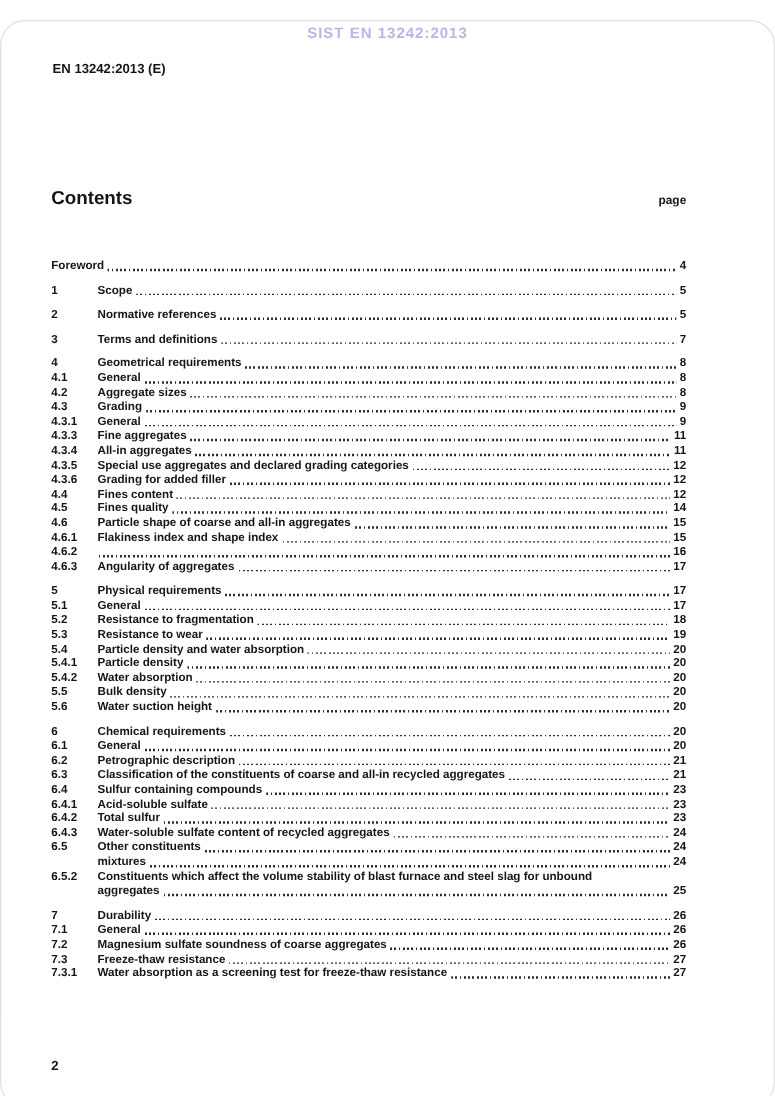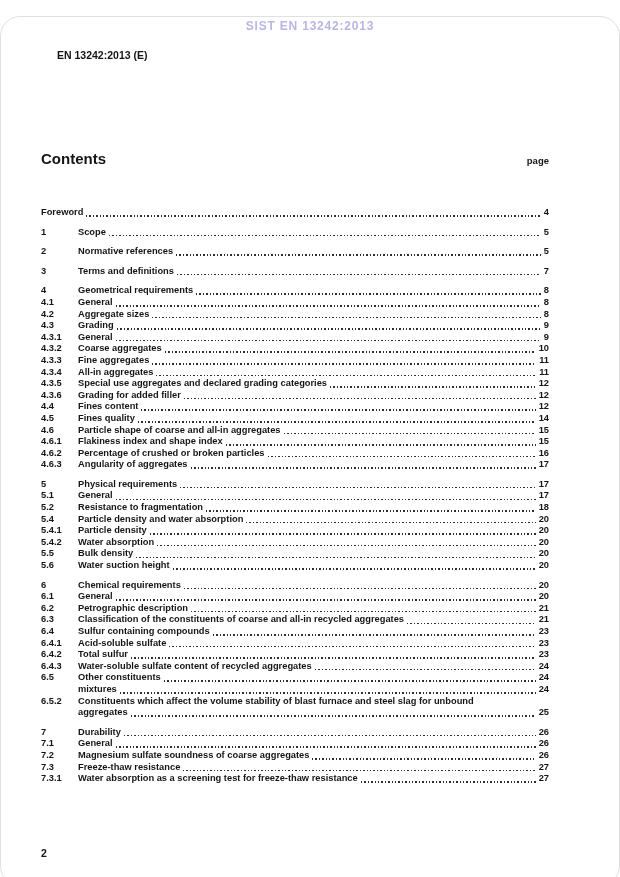--- a/index.html
+++ b/index.html
@@ -27,21 +27,21 @@
     left: 0;
     right: 0;
     text-align: center;
     font-size: 12px;
     letter-spacing: 0.8px;
     color: #b8b6e6;
   }
   .doc-ref {
     position: absolute;
     top: 32px;
-    left: 56px;
+    left: 41px;
     font-size: 10.5px;
   }
   .contents-row {
     position: absolute;
     top: 133px;
     left: 40px;
     width: 508px;
     display: flex;
     justify-content: space-between;
     align-items: baseline;
@@ -164,26 +164,20 @@
     <span class="leader"></span>
     <span class="pageno">9</span>
   </div>
       <div class="toc-row">
     <span class="num">4.3.1</span>
     <span class="title">General</span>
     <span class="leader"></span>
     <span class="pageno">9</span>
   </div>
       <div class="toc-row">
-    <span class="num">4.3.2</span>
-    <span class="title">Coarse aggregates</span>
-    <span class="leader"></span>
-    <span class="pageno">10</span>
-  </div>
-      <div class="toc-row">
     <span class="num">4.3.3</span>
     <span class="title">Fine aggregates</span>
     <span class="leader"></span>
     <span class="pageno">11</span>
   </div>
       <div class="toc-row">
     <span class="num">4.3.4</span>
     <span class="title">All-in aggregates</span>
     <span class="leader"></span>
     <span class="pageno">11</span>
@@ -219,21 +213,20 @@
     <span class="pageno">15</span>
   </div>
       <div class="toc-row">
     <span class="num">4.6.1</span>
     <span class="title">Flakiness index and shape index</span>
     <span class="leader"></span>
     <span class="pageno">15</span>
   </div>
       <div class="toc-row">
     <span class="num">4.6.2</span>
-    <span class="title">Percentage of crushed or broken particles</span>
     <span class="leader"></span>
     <span class="pageno">16</span>
   </div>
       <div class="toc-row">
     <span class="num">4.6.3</span>
     <span class="title">Angularity of aggregates</span>
     <span class="leader"></span>
     <span class="pageno">17</span>
   </div>
       <div class="toc-row gap">
@@ -246,20 +239,26 @@
     <span class="num">5.1</span>
     <span class="title">General</span>
     <span class="leader"></span>
     <span class="pageno">17</span>
   </div>
       <div class="toc-row">
     <span class="num">5.2</span>
     <span class="title">Resistance to fragmentation</span>
     <span class="leader"></span>
     <span class="pageno">18</span>
+  </div>
+      <div class="toc-row">
+    <span class="num">5.3</span>
+    <span class="title">Resistance to wear</span>
+    <span class="leader"></span>
+    <span class="pageno">19</span>
   </div>
       <div class="toc-row">
     <span class="num">5.4</span>
     <span class="title">Particle density and water absorption</span>
     <span class="leader"></span>
     <span class="pageno">20</span>
   </div>
       <div class="toc-row">
     <span class="num">5.4.1</span>
     <span class="title">Particle density</span>

